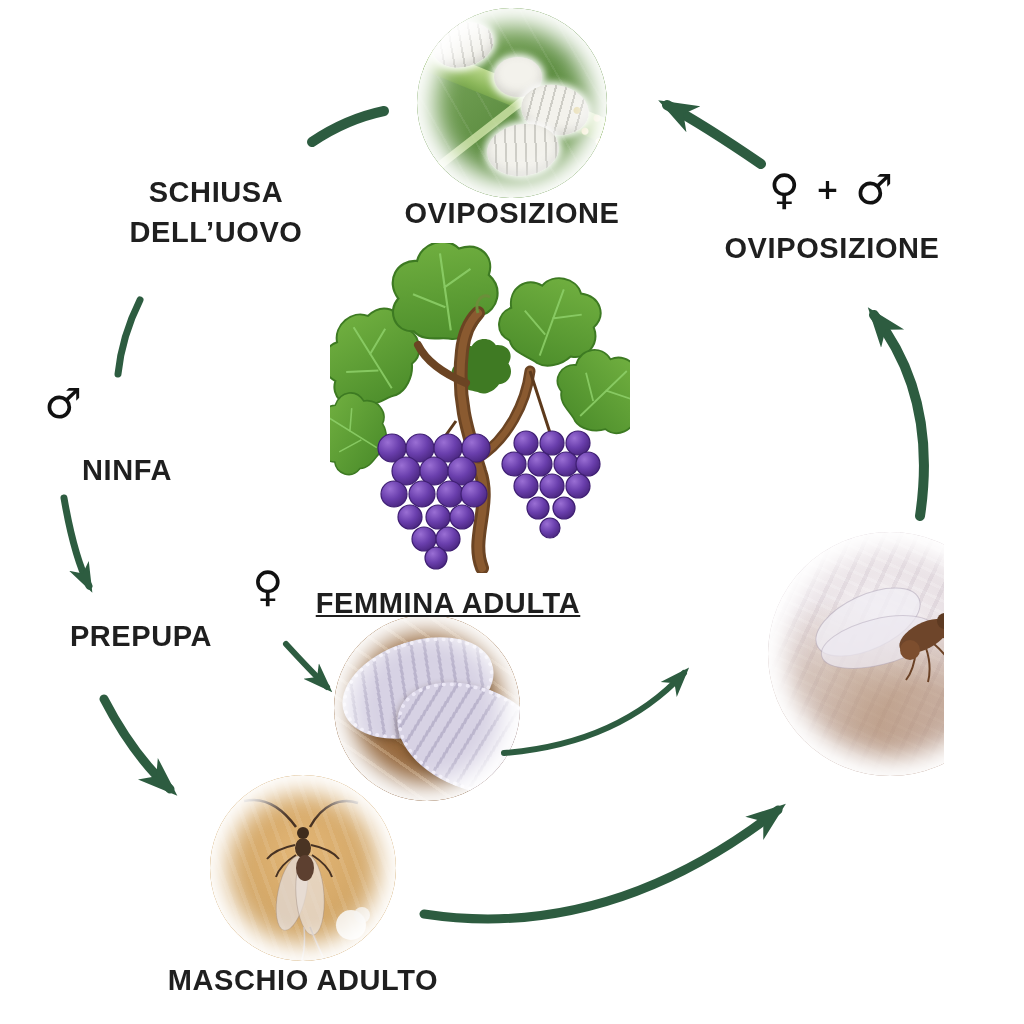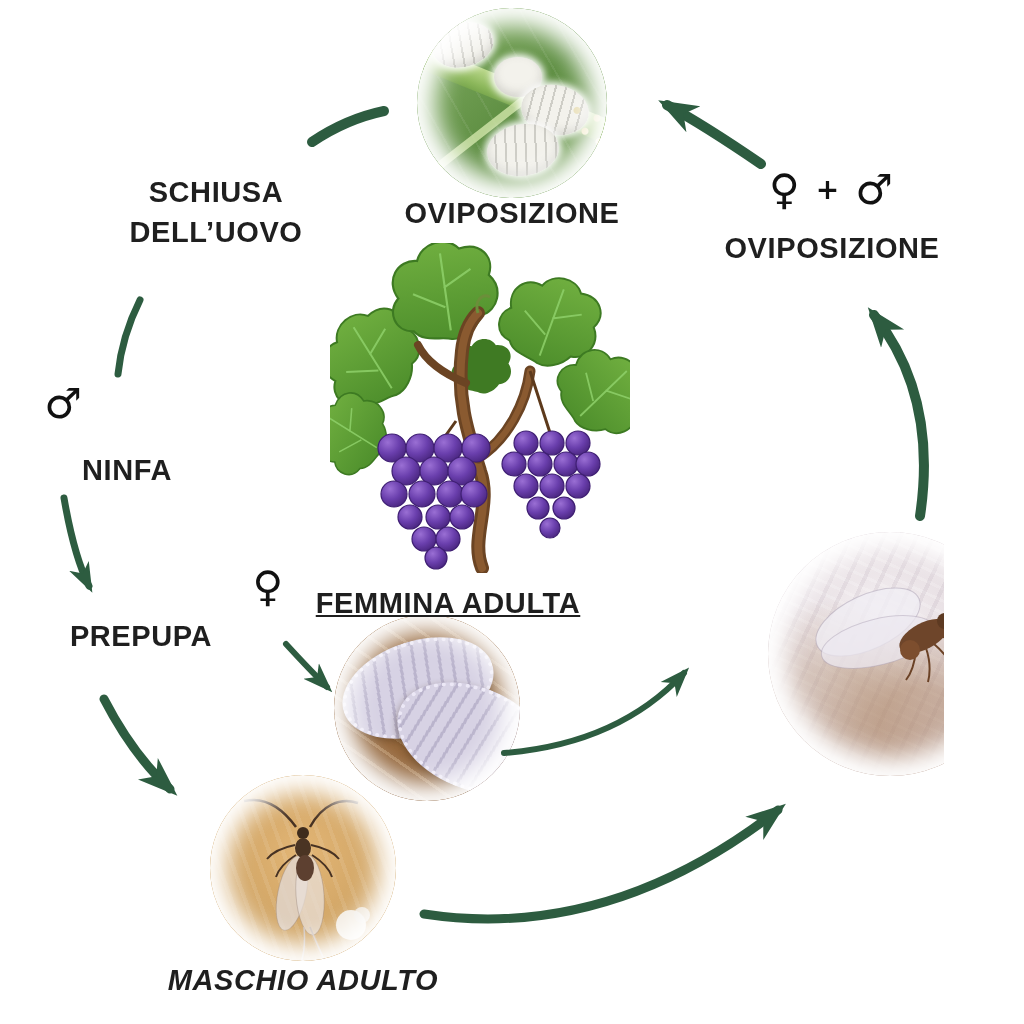--- a/index.html
+++ b/index.html
@@ -222,15 +222,15 @@
   <div class="sym" style="left:63px;top:380px;">♂</div>
   <div class="label" style="left:99px;top:450px;margin-left:28px;">NINFA</div>
 
   <div class="label" style="left:101px;top:616px;margin-left:40px;">
     <div>PREPUPA</div>
   </div>
 
   <div class="sym" style="left:268px;top:563px;">♀</div>
   <div class="label" style="left:448px;top:583px;text-decoration:underline;">FEMMINA ADULTA</div>
 
-  <div class="label" style="left:303px;top:960px;font-style:italic;">MASCHIO ADULTO</div>
+  <div class="label" style="left:303px;top:960px;">MASCHIO ADULTO</div>
 
 </div>
 
 </body></html>

